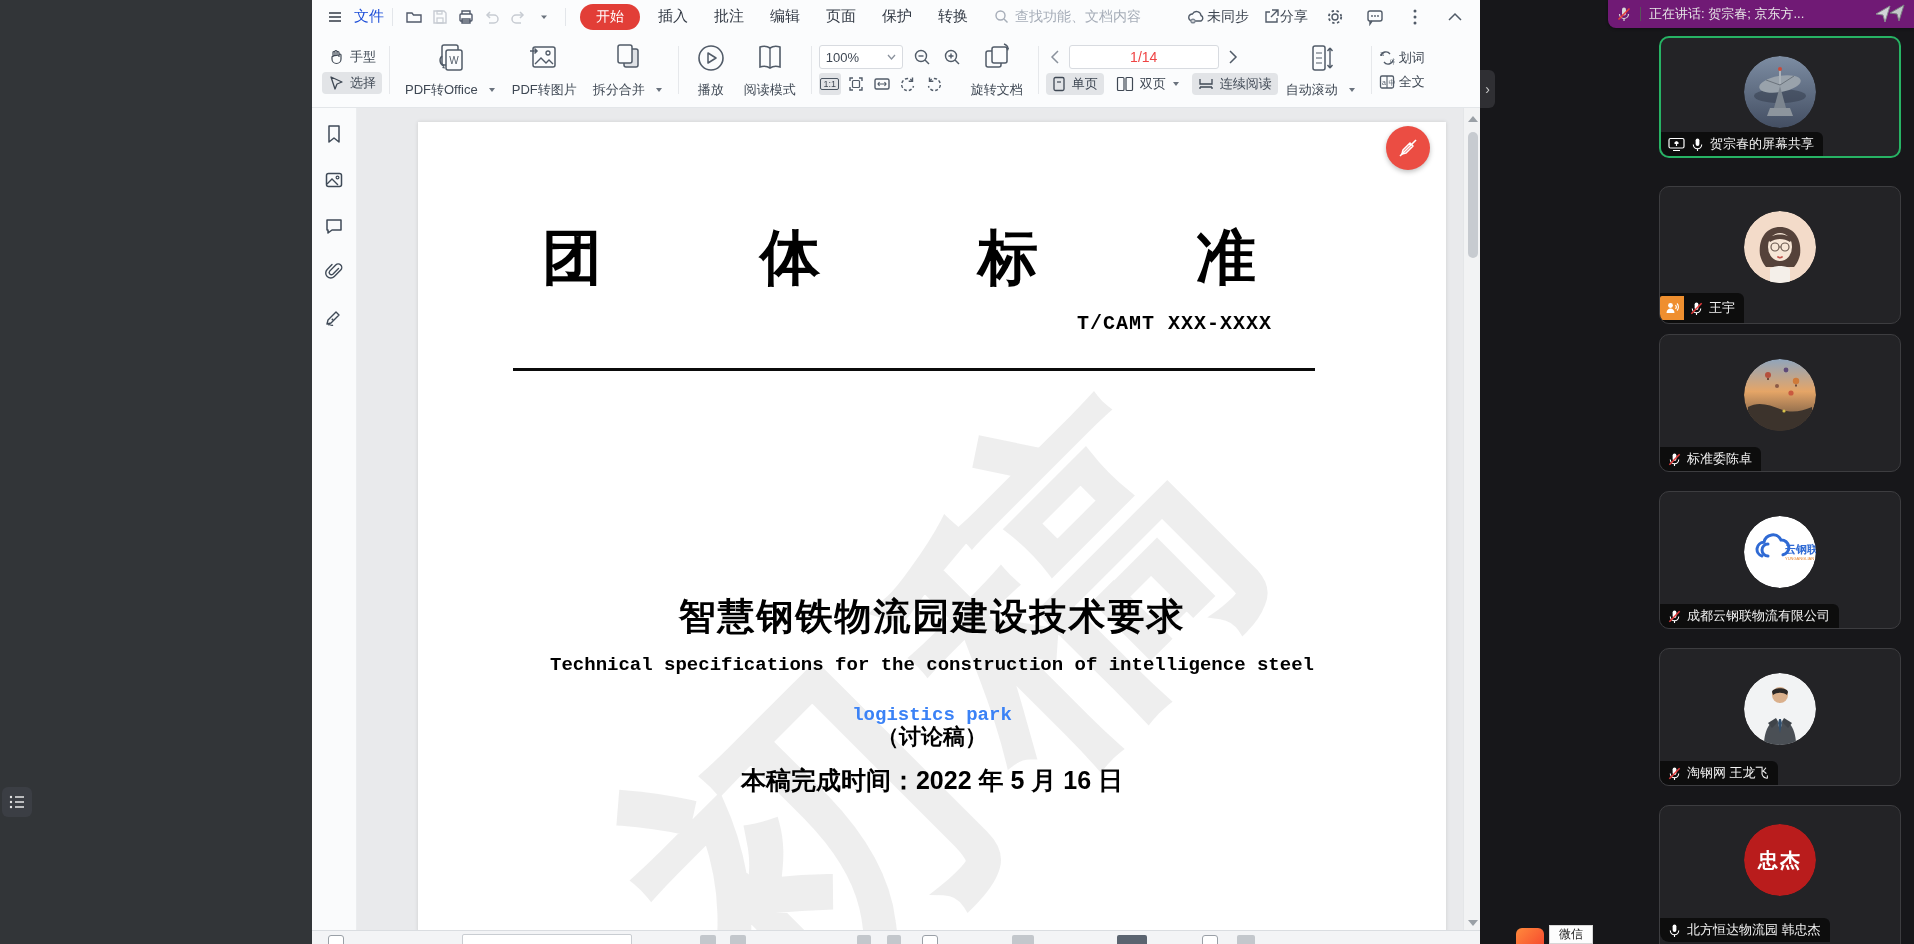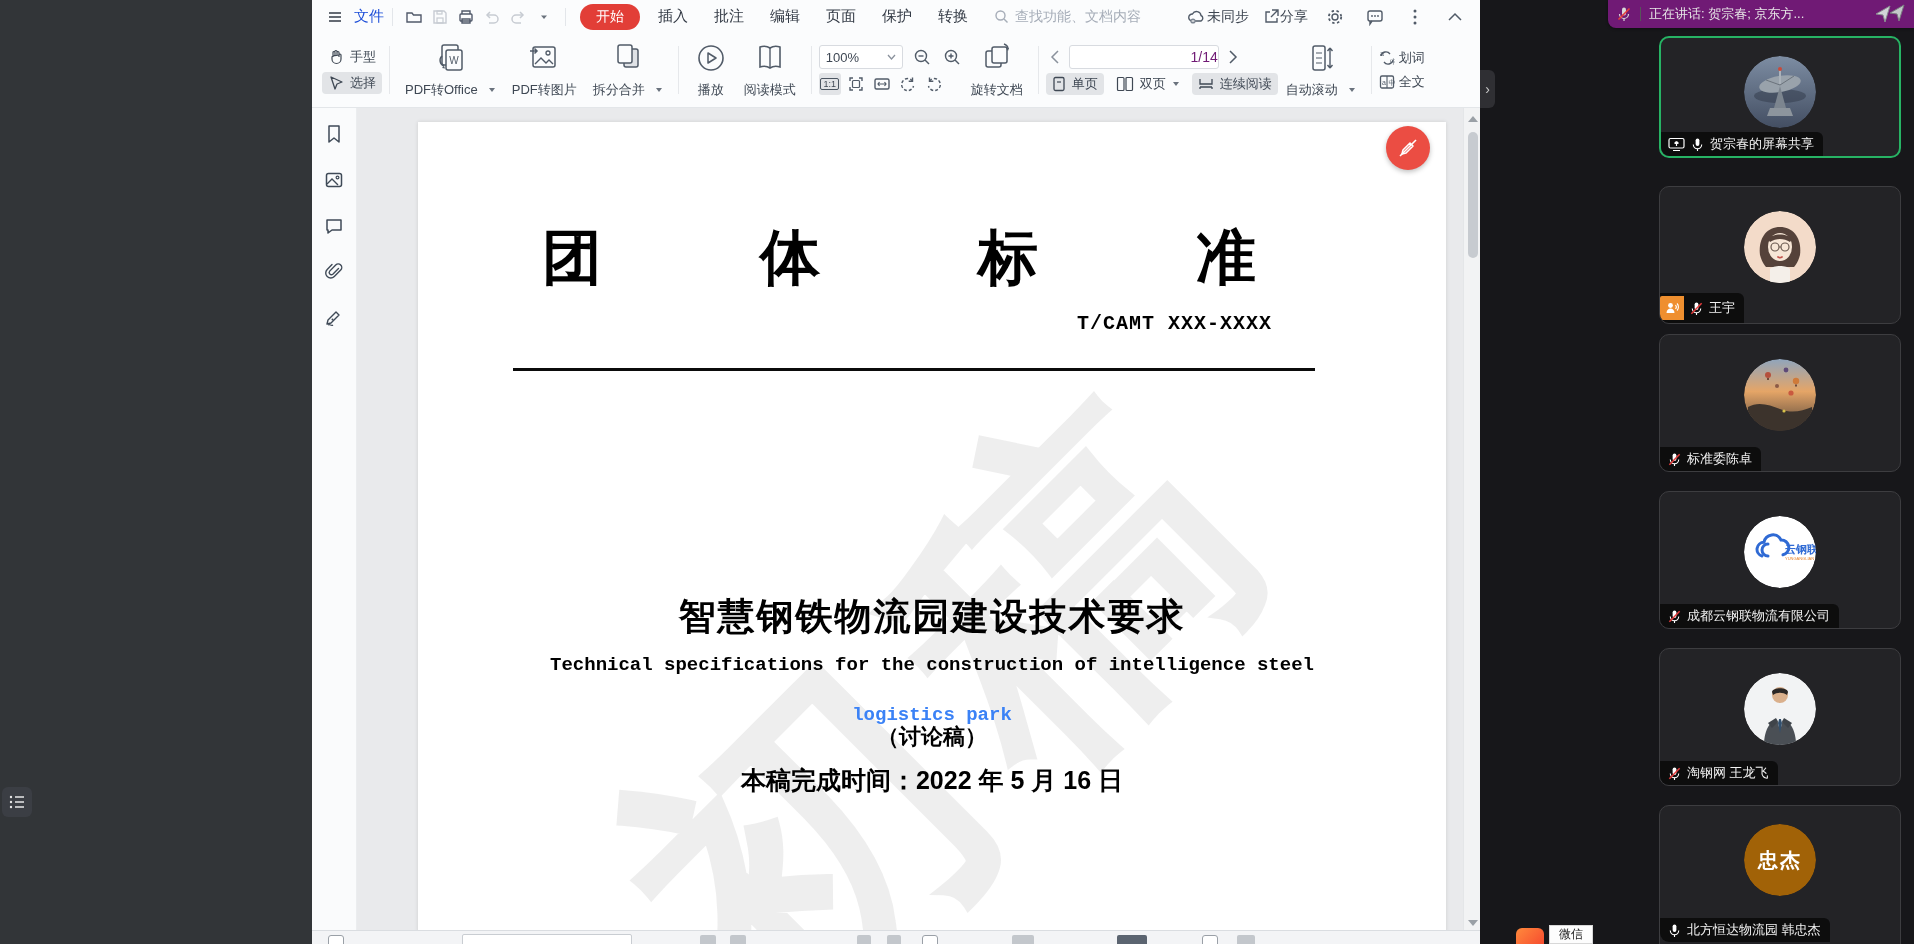--- a/index.html
+++ b/index.html
@@ -26,21 +26,21 @@
   .tdiv { width:1px; height:48px; background:#e6e8eb; margin:0 7px; }
   .col2 { display:flex; flex-direction:column; gap:4px; }
   .toolrow { display:flex; align-items:center; gap:6px; font-size:13px; color:#3f4854; padding:2px 6px; border-radius:4px; }
   .toolrow.active { background:#e2e4e7; }
   .bigbtn { display:flex; flex-direction:column; align-items:center; gap:3px; padding:2px 8px; font-size:13px; color:#3f4854; }
   .bigbtn .lbl { display:flex; align-items:center; gap:10px; white-space:nowrap; }
   .zoombox { width:84px; height:24px; border:1px solid #d8dbe0; border-radius:3px; display:flex; align-items:center; justify-content:space-between; padding:0 6px; font-size:13px; color:#3f4854; background:#fff; }
   .sqbtn { width:22px; height:22px; display:flex; align-items:center; justify-content:center; border-radius:3px; }
   .sqbtn.active { background:#e2e4e7; }
   .ratio { font-size:9px; border:1px solid #4c5662; border-radius:2px; padding:0 2px; color:#3f4854; }
-  .pageinput { width:150px; height:24px; border:1px solid #d8dbe0; border-radius:3px; text-align:right; font-size:14px; color:#701a75; background:#fff; font-family:"Liberation Sans",sans-serif; }
+  .pageinput { width:150px; height:24px; border:1px solid #d8dbe0; border-radius:3px; text-align:center; font-size:14px; color:#ef4444; background:#fff; font-family:"Liberation Sans",sans-serif; }
   .navarrow { color:#6a727d; font-size:16px; padding:0 4px; }
   .transcol { display:flex; flex-direction:column; gap:6px; width:66px; overflow:hidden; font-size:13px; color:#3f4854; }
   .transcol .trow { display:flex; align-items:center; gap:4px; white-space:nowrap; }
 
   
   .wpsbody { position:absolute; top:108px; left:0; right:0; bottom:14px; display:flex; }
   .sidecol { width:45px; background:#fafbfc; border-right:1px solid #ebedef; display:flex; flex-direction:column; align-items:center; padding-top:14px; gap:22px; }
   .sideic { width:24px; height:24px; display:flex; align-items:center; justify-content:center; }
   .docarea { position:relative; flex:1; background:#e9eaec; overflow:hidden; }
   .page { position:absolute; left:61px; top:14px; width:1028px; bottom:-2px; background:#fff; box-shadow:0 0 4px rgba(0,0,0,.12); overflow:hidden; }
@@ -79,21 +79,21 @@
   .speakarrows { margin-left:auto; display:flex; }
   .tile { position:absolute; left:179px; width:242px; height:138px; background:#232326; border:1px solid #3d3d40; border-radius:10px; display:flex; align-items:center; justify-content:center; }
   .tile .avatar { width:72px; height:72px; border-radius:50%; overflow:hidden; margin-bottom:16px; }
   .tile .namebar { position:absolute; left:0; bottom:0; max-width:96%; background:rgba(8,8,8,.8); border-radius:0 6px 0 9px; padding:3px 9px 3px 7px; display:flex; align-items:center; gap:5px; color:#f2f2f2; font-size:13px; white-space:nowrap; overflow:hidden; }
   .tile .namebar.badged { padding-left:0; }
   .orangebadge { width:24px; height:24px; background:#ef8f2f; display:flex; align-items:center; justify-content:center; border-radius:2px 0 0 2px; }
   .t1 { top:36px; height:122px; border:2px solid #27b364; }
   .t1 .avatar { margin-bottom:10px; }
   .t2 { top:186px; } .t3 { top:334px; } .t4 { top:491px; } .t5 { top:648px; }
   .t6 { top:805px; height:150px; }
-  .initialcircle { width:72px; height:72px; border-radius:50%; background:#a16207; color:#fff; font-size:20px; font-weight:600; display:flex; align-items:center; justify-content:center; letter-spacing:2px; }
+  .initialcircle { width:72px; height:72px; border-radius:50%; background:#b91c1c; color:#fff; font-size:20px; font-weight:600; display:flex; align-items:center; justify-content:center; letter-spacing:2px; }
 
   
   .flame { position:absolute; left:1516px; top:928px; width:28px; height:24px; border-radius:6px; background:linear-gradient(135deg,#ff8a3c,#f5412d); z-index:6; }
   .wechatbox { position:absolute; left:1549px; top:925px; width:44px; height:19px; background:#fdfdfd; border:1px solid #d8d8d8; z-index:6; display:flex; align-items:center; justify-content:center; font-size:12px; color:#222; }
 
   
   .tocfloat { position:absolute; left:2px; top:787px; width:30px; height:30px; background:#3b3e44; border-radius:6px; display:flex; align-items:center; justify-content:center; z-index:2; }
 
   svg { display:block; }
 </style>

